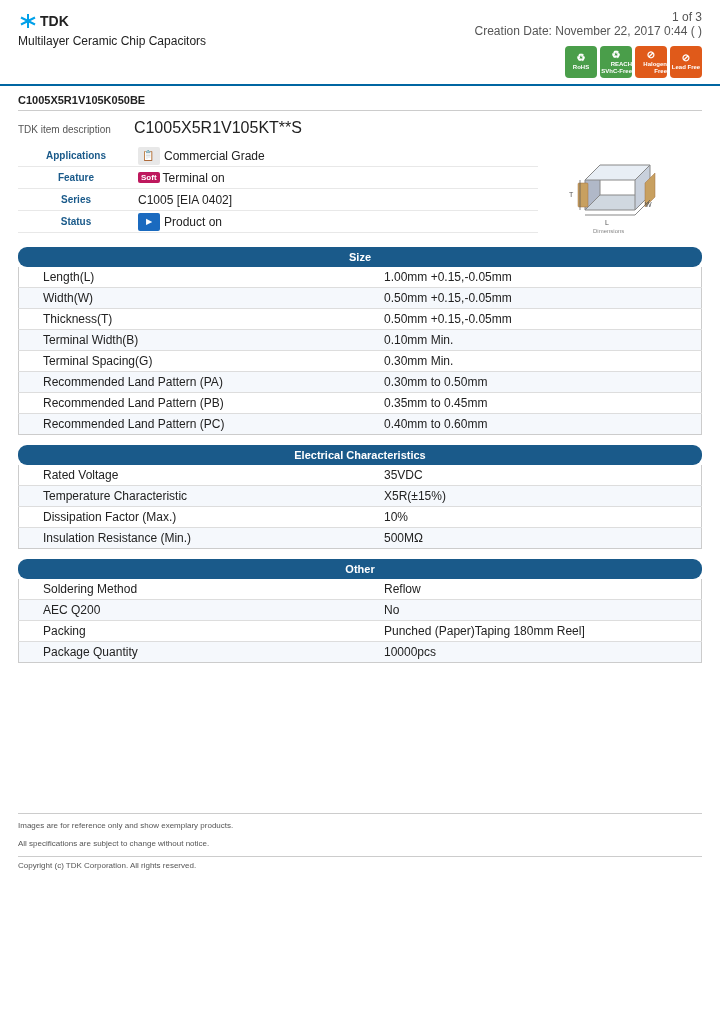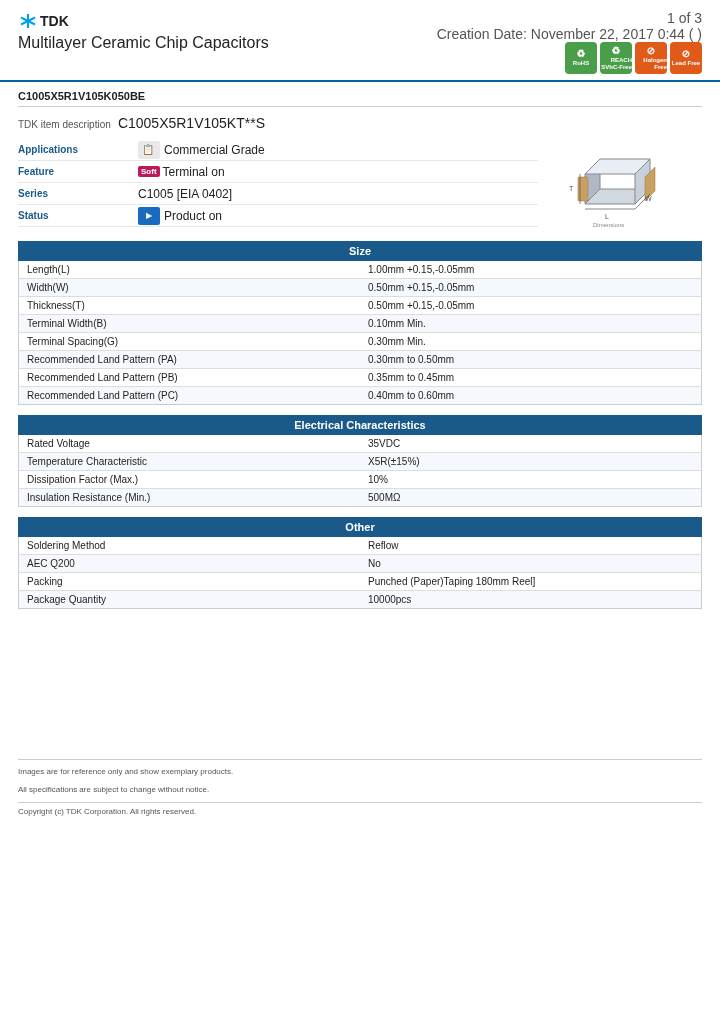--- a/index.html
+++ b/index.html
@@ -23,32 +23,32 @@
       padding-bottom: 6px;
     }
     .header-left {}
     .tdk-logo {
       display: flex;
       align-items: center;
       gap: 4px;
       margin-bottom: 2px;
     }
     .tdk-title {
-      font-size: 16px;
+      font-size: 12px;
       color: #222;
       font-weight: normal;
       margin-top: 2px;
     }
     .header-right {
       text-align: right;
     }
     .page-info {
-      font-size: 14px;
+      font-size: 12px;
       color: #555;
-      margin-bottom: 0;
+      margin-bottom: 8px;
       text-align: right;
     }
     .badges {
       display: flex;
       gap: 3px;
       justify-content: flex-end;
     }
     .badge {
       width: 32px;
       height: 32px;
@@ -88,24 +88,24 @@
     
     .item-desc-section {
       padding: 8px 18px 4px 18px;
     }
     .item-desc-label {
       font-size: 10px;
       color: #555;
       display: inline;
     }
     .item-desc-value {
-      font-size: 14px;
+      font-size: 16px;
       color: #222;
       display: inline;
-      margin-left: 4px;
+      margin-left: 20px;
     }
 
     
     .properties-section {
       display: flex;
       padding: 4px 18px 4px 18px;
       gap: 0;
     }
     .properties-left {
       flex: 0 0 520px;
@@ -122,20 +122,21 @@
       min-height: 22px;
       border-bottom: 1px solid #e8e8e8;
     }
     .prop-label {
       width: 120px;
       font-weight: bold;
       color: #1a5a8a;
       font-size: 10px;
       padding: 2px 4px 2px 0;
       flex-shrink: 0;
+      text-align: center;
     }
     .prop-value {
       font-size: 12px;
       color: #222;
     }
     .feature-badge {
       background: #be185d;
       color: #fff;
       font-size: 8px;
       font-weight: bold;
@@ -148,36 +149,37 @@
     .data-section {
       margin: 8px 18px 0 18px;
     }
     .section-header {
       background: #1a5a8a;
       color: #fff;
       font-weight: bold;
       font-size: 11px;
       text-align: center;
       padding: 4px 8px;
+      border-radius: 9px;
     }
     .data-table {
       width: 100%;
       border-collapse: collapse;
       border: 1px solid #ccc;
       border-top: none;
     }
     .data-table tr {
       border-bottom: 1px solid #ddd;
     }
     .data-table tr:last-child {
       border-bottom: none;
     }
     .data-table td {
-      padding: 3px 8px;
-      font-size: 10px;
+      padding: 3px 24px;
+      font-size: 12px;
     }
     .data-table td:first-child {
       width: 50%;
       color: #222;
     }
     .data-table td:last-child {
       color: #222;
     }
     .data-table tr:nth-child(even) {
       background: #f5f8fc;

